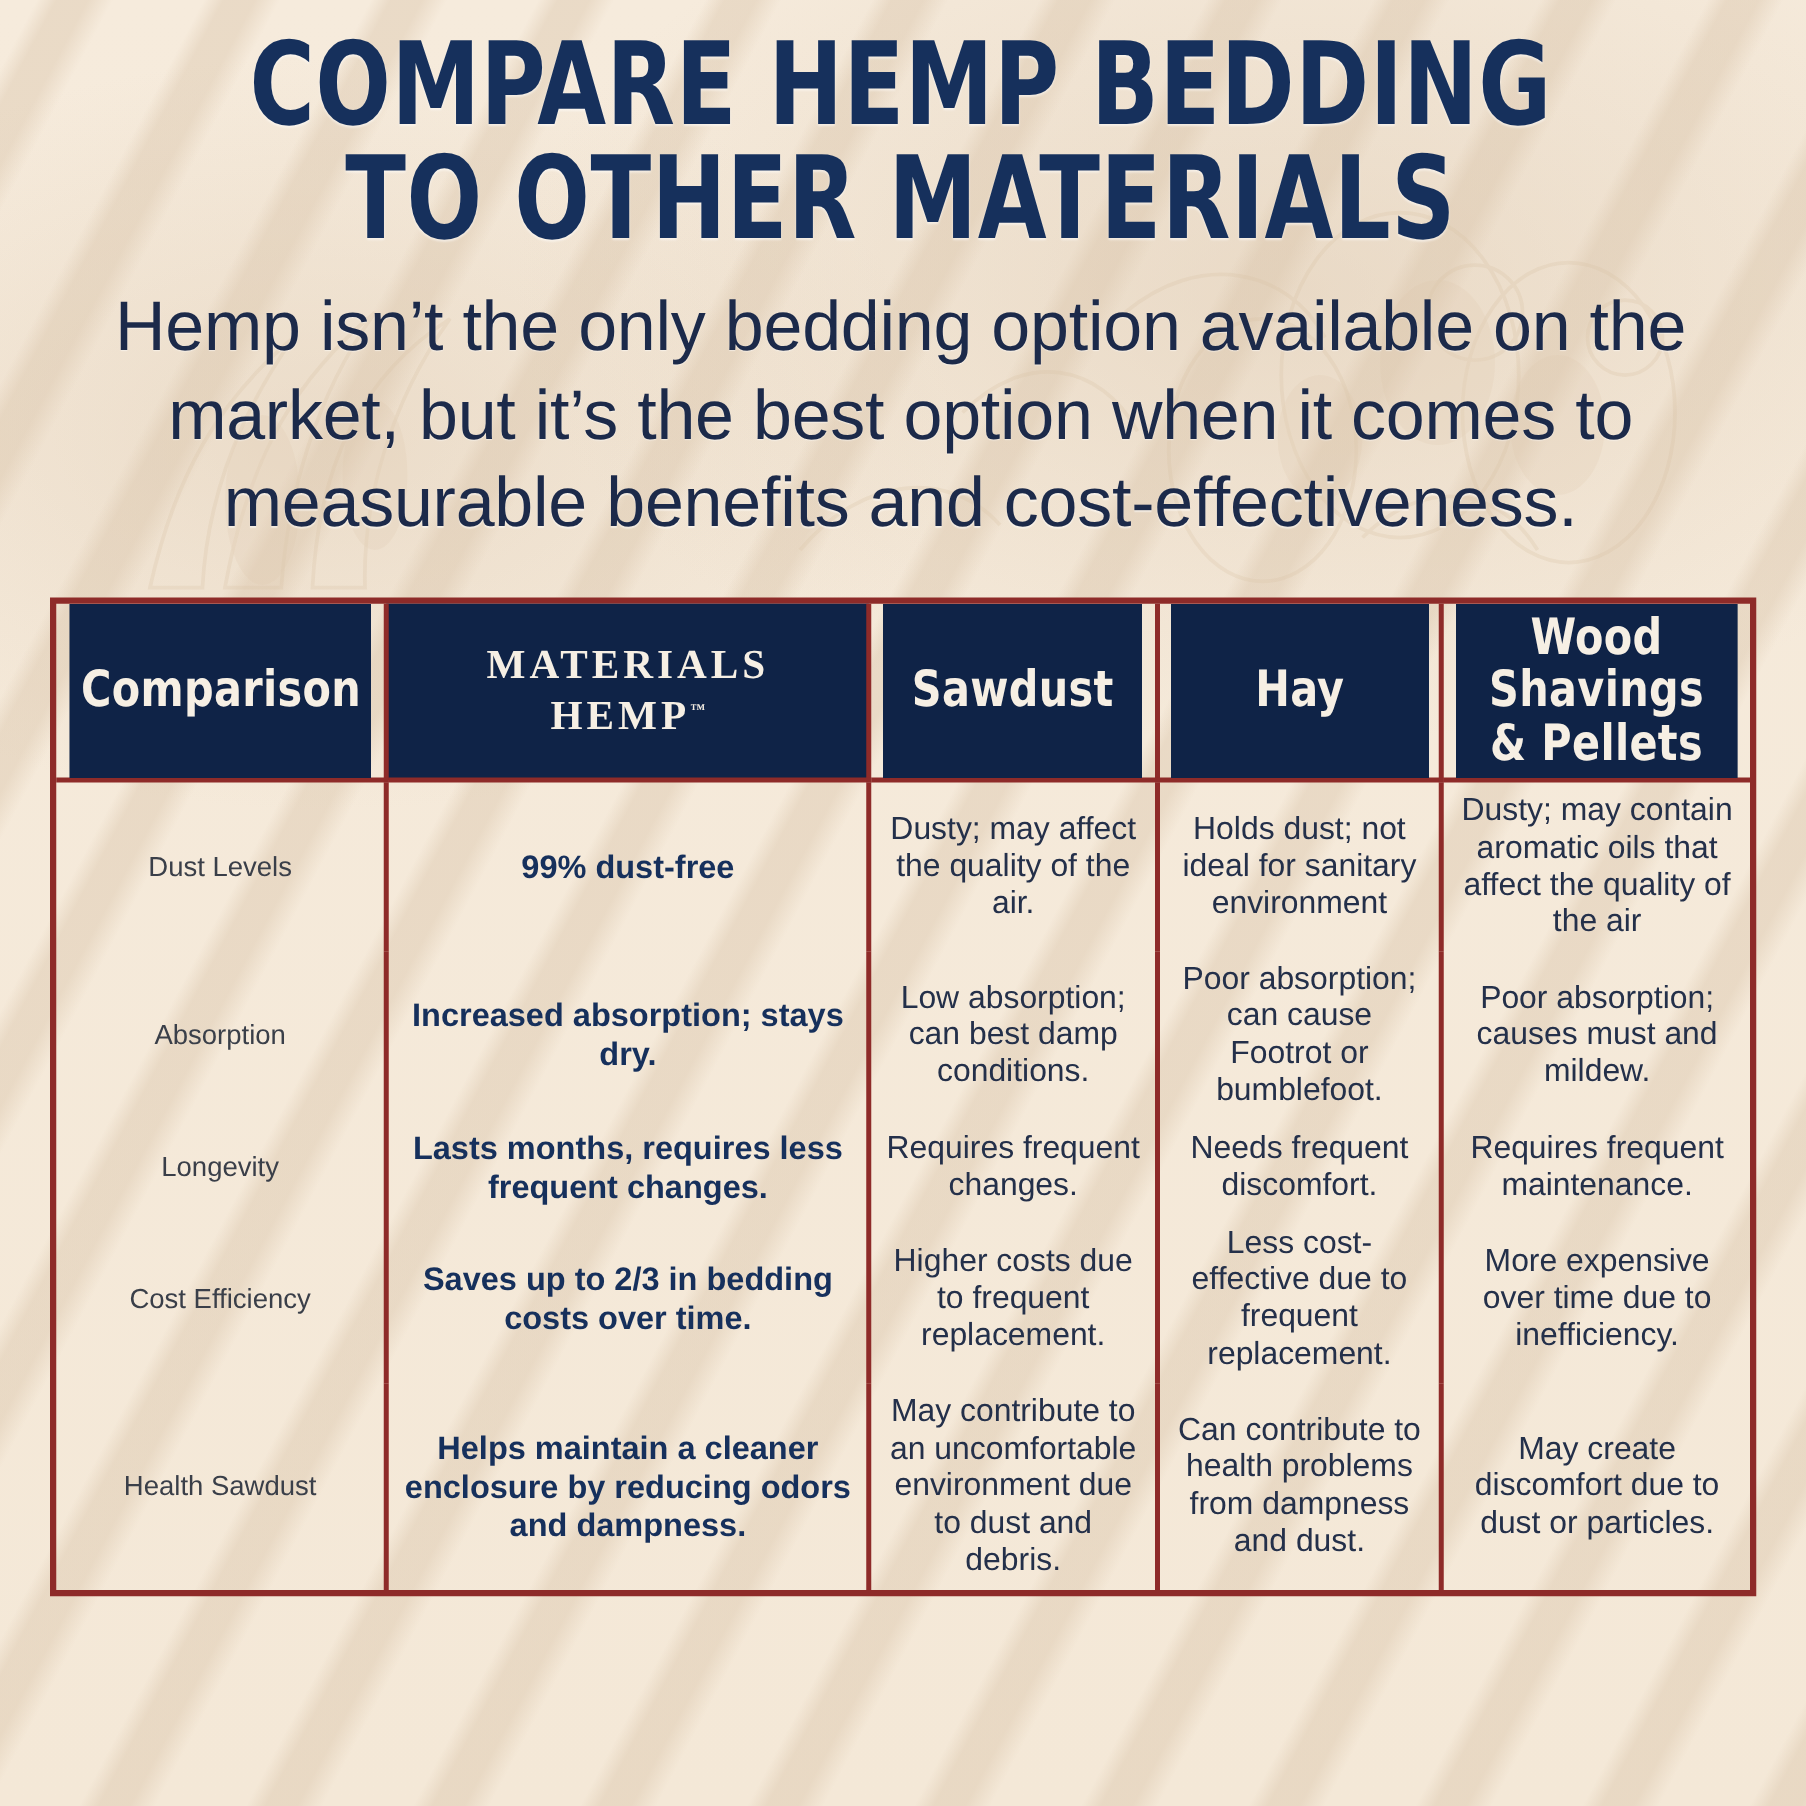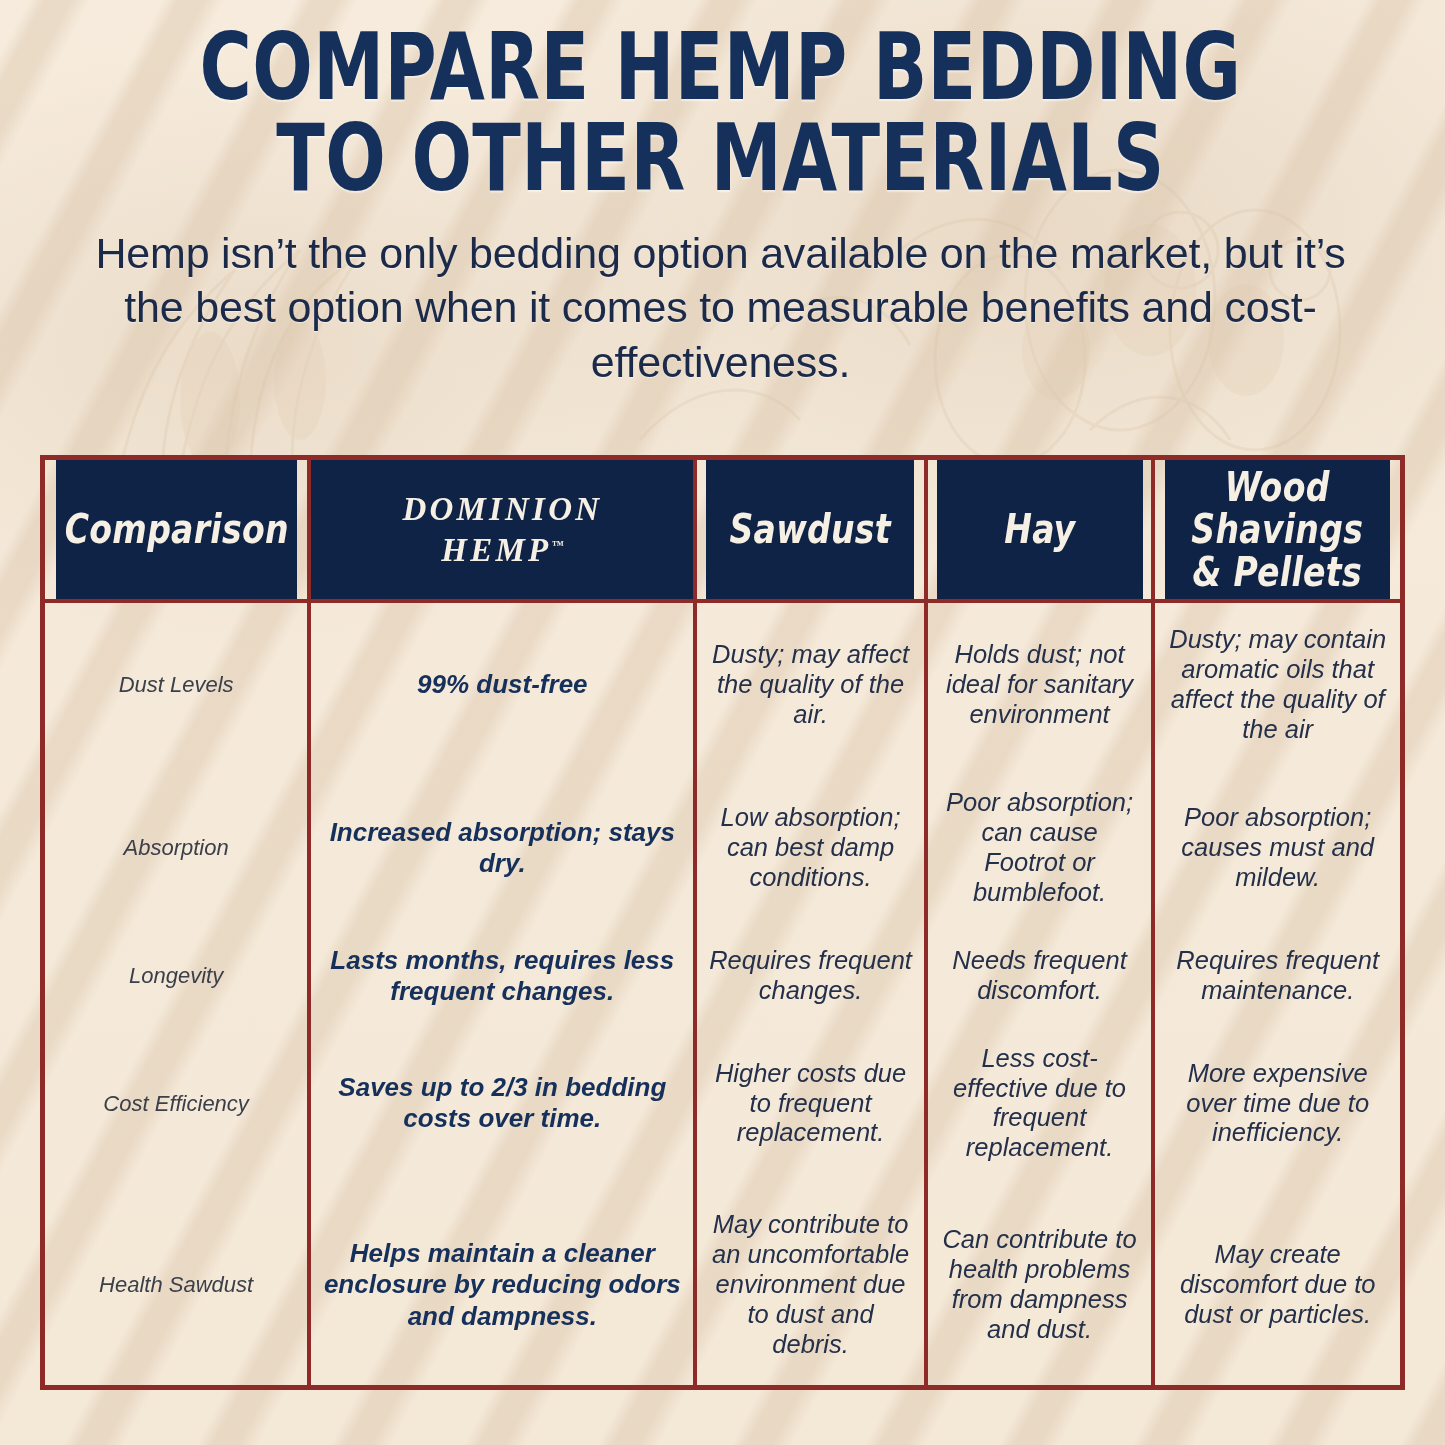--- a/index.html
+++ b/index.html
@@ -61,38 +61,37 @@
     text-shadow: 0 2px 2px rgba(255,255,255,0.55);
     margin: 0;
   }
   .title .line2 {
     display: block;
   }
   .subtitle {
     margin: 22px auto 0 auto;
     max-width: 1270px;
     color: #1c2a4a;
-    font-size: 43px;
+    font-size: 56px;
     line-height: 1.26;
     font-weight: 400;
     letter-spacing: -0.2px;
     text-shadow: 0 1px 1px rgba(255,255,255,0.5);
   }
 
   
   .table-wrap {
     position: absolute;
     left: 40px;
-    top: 455px;
+    top: 478px;
     width: 1365px;
-    height: 935px;
+    height: 799px;
     border: 5px solid #8e2b29;
     box-sizing: border-box;
     background: transparent;
-    font-style: italic;
   }
   table.cmp {
     width: 100%;
     height: 100%;
     border-collapse: collapse;
     table-layout: fixed;
   }
   table.cmp th, table.cmp td {
     border-left: 4px solid #8e2b29;
     border-right: 4px solid #8e2b29;
@@ -203,21 +202,21 @@
         <col class="c-label">
           <col class="c-hemp">
           <col class="c-saw">
           <col class="c-hay">
           <col class="c-wood">
       </colgroup>
       <thead>
         <tr>
           <th class="th-plain">Comparison</th>
           <th class="th-logo">
-            <div>DOMINION</div>
+            <div>MATERIALS</div>
             <div><span>HEMP</span><span class="tm">™</span></div>
           </th>
           <th class="th-plain">Sawdust</th>
           <th class="th-plain">Hay</th>
           <th class="th-plain">
             <div>Wood Shavings</div>
             <div>&amp; Pellets</div>
           </th>
         </tr>
       </thead>

